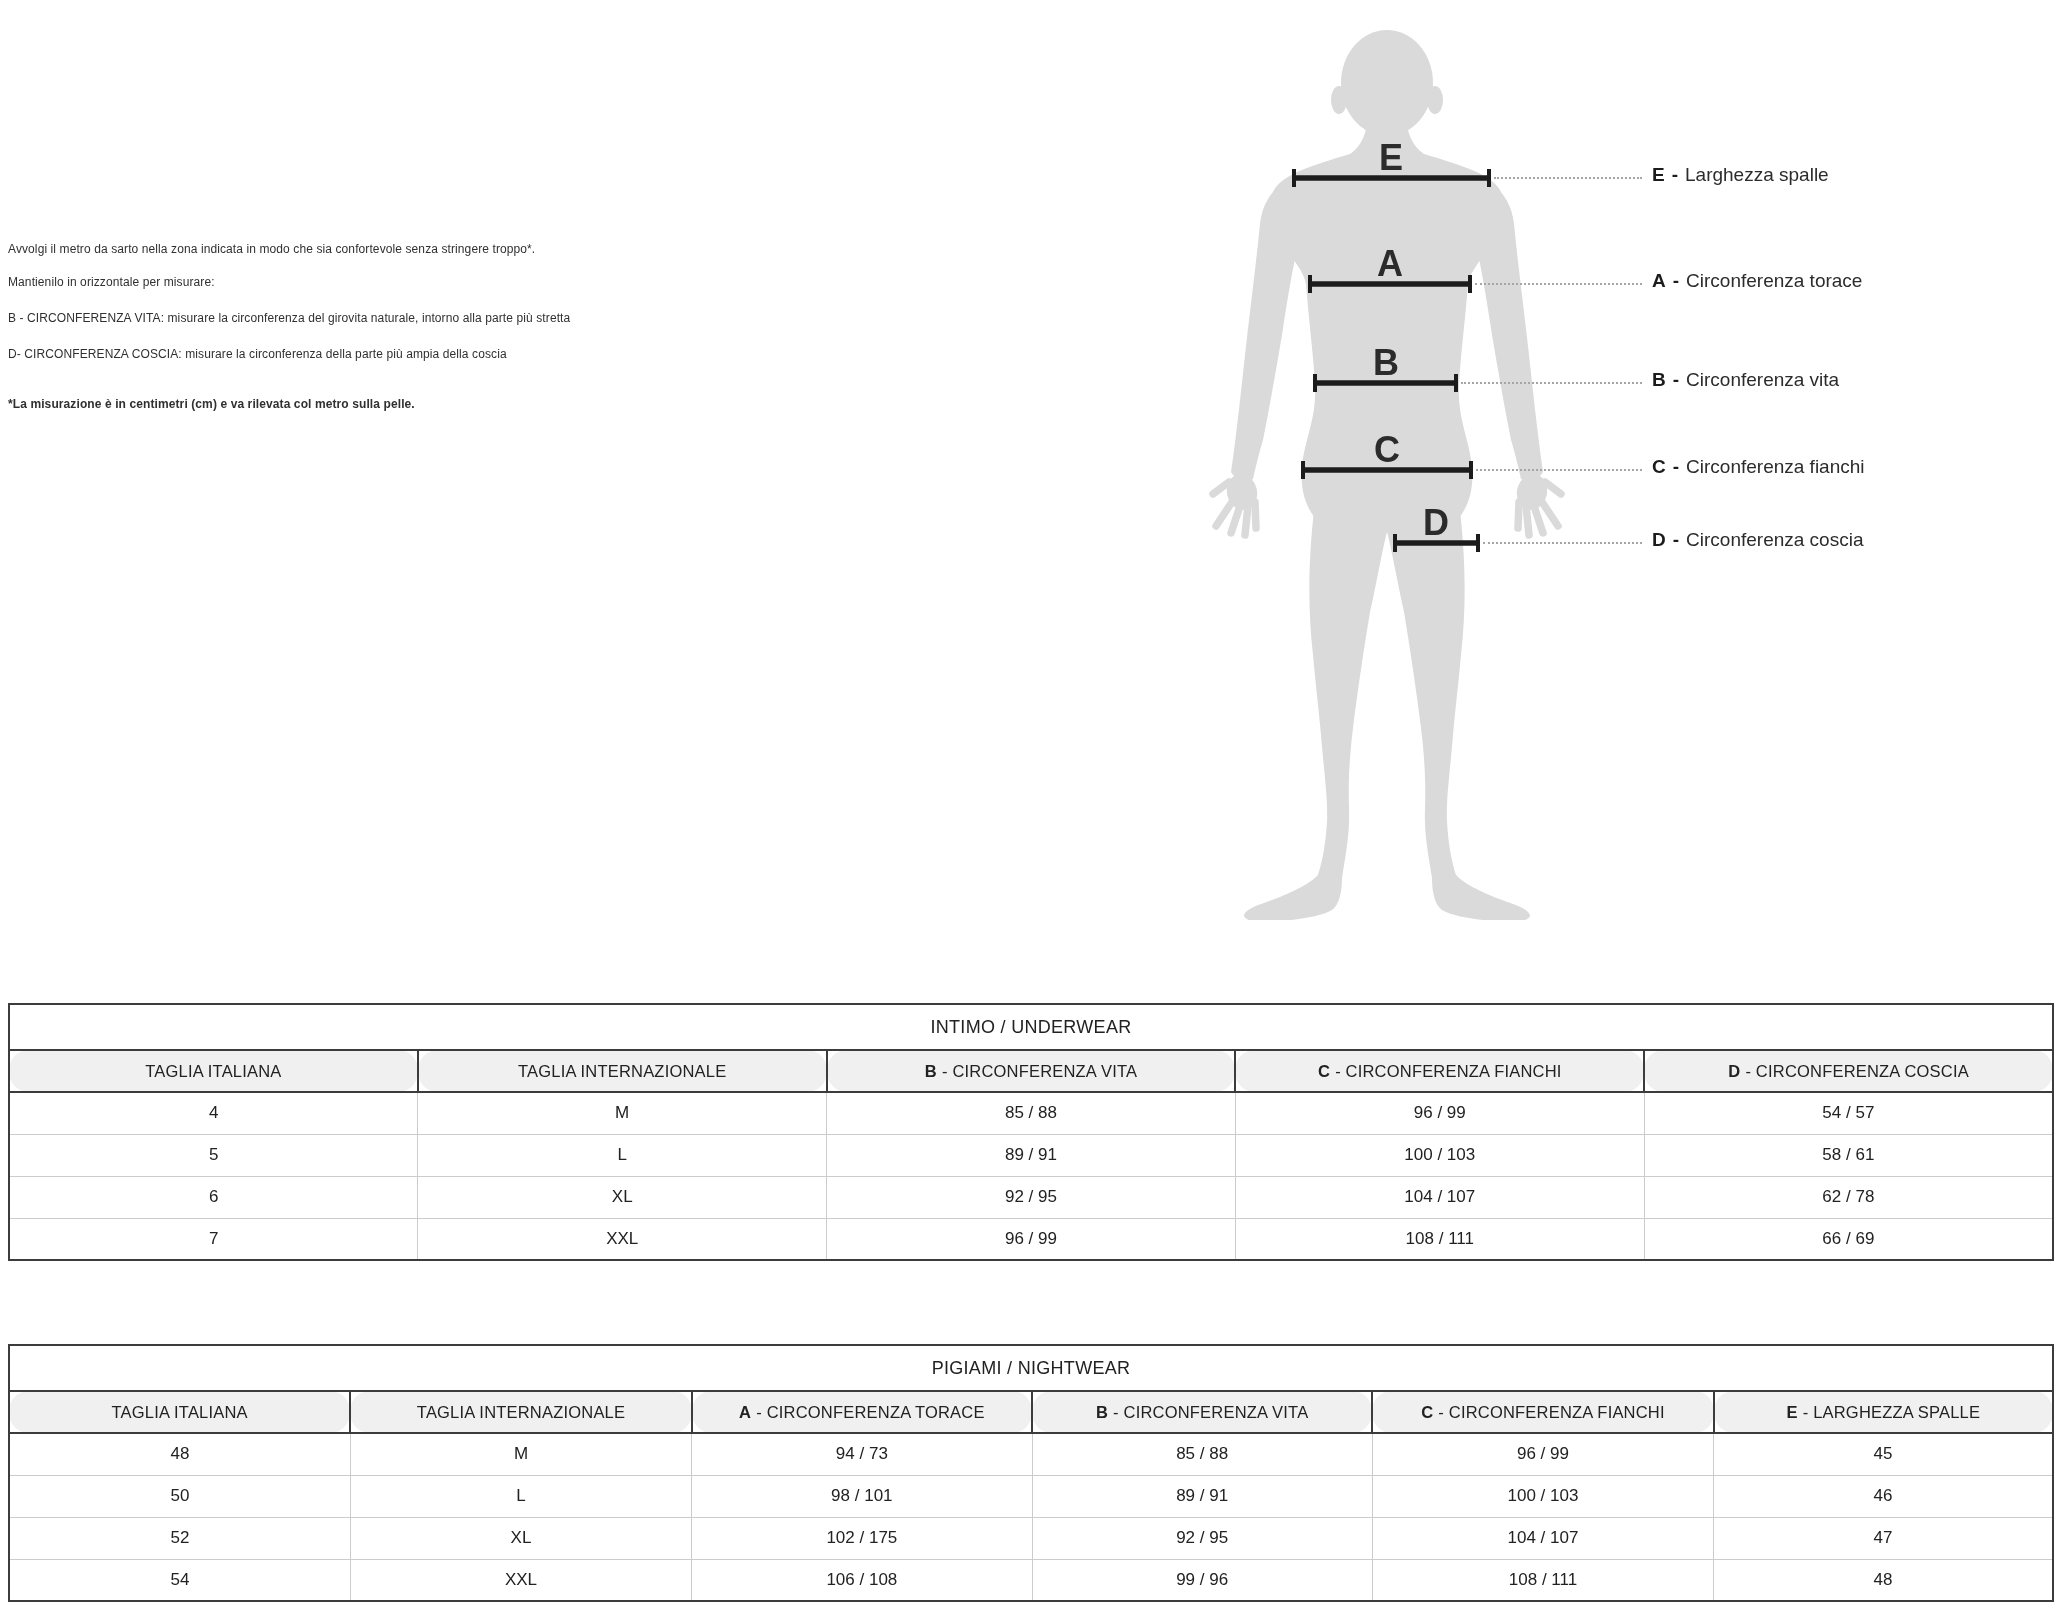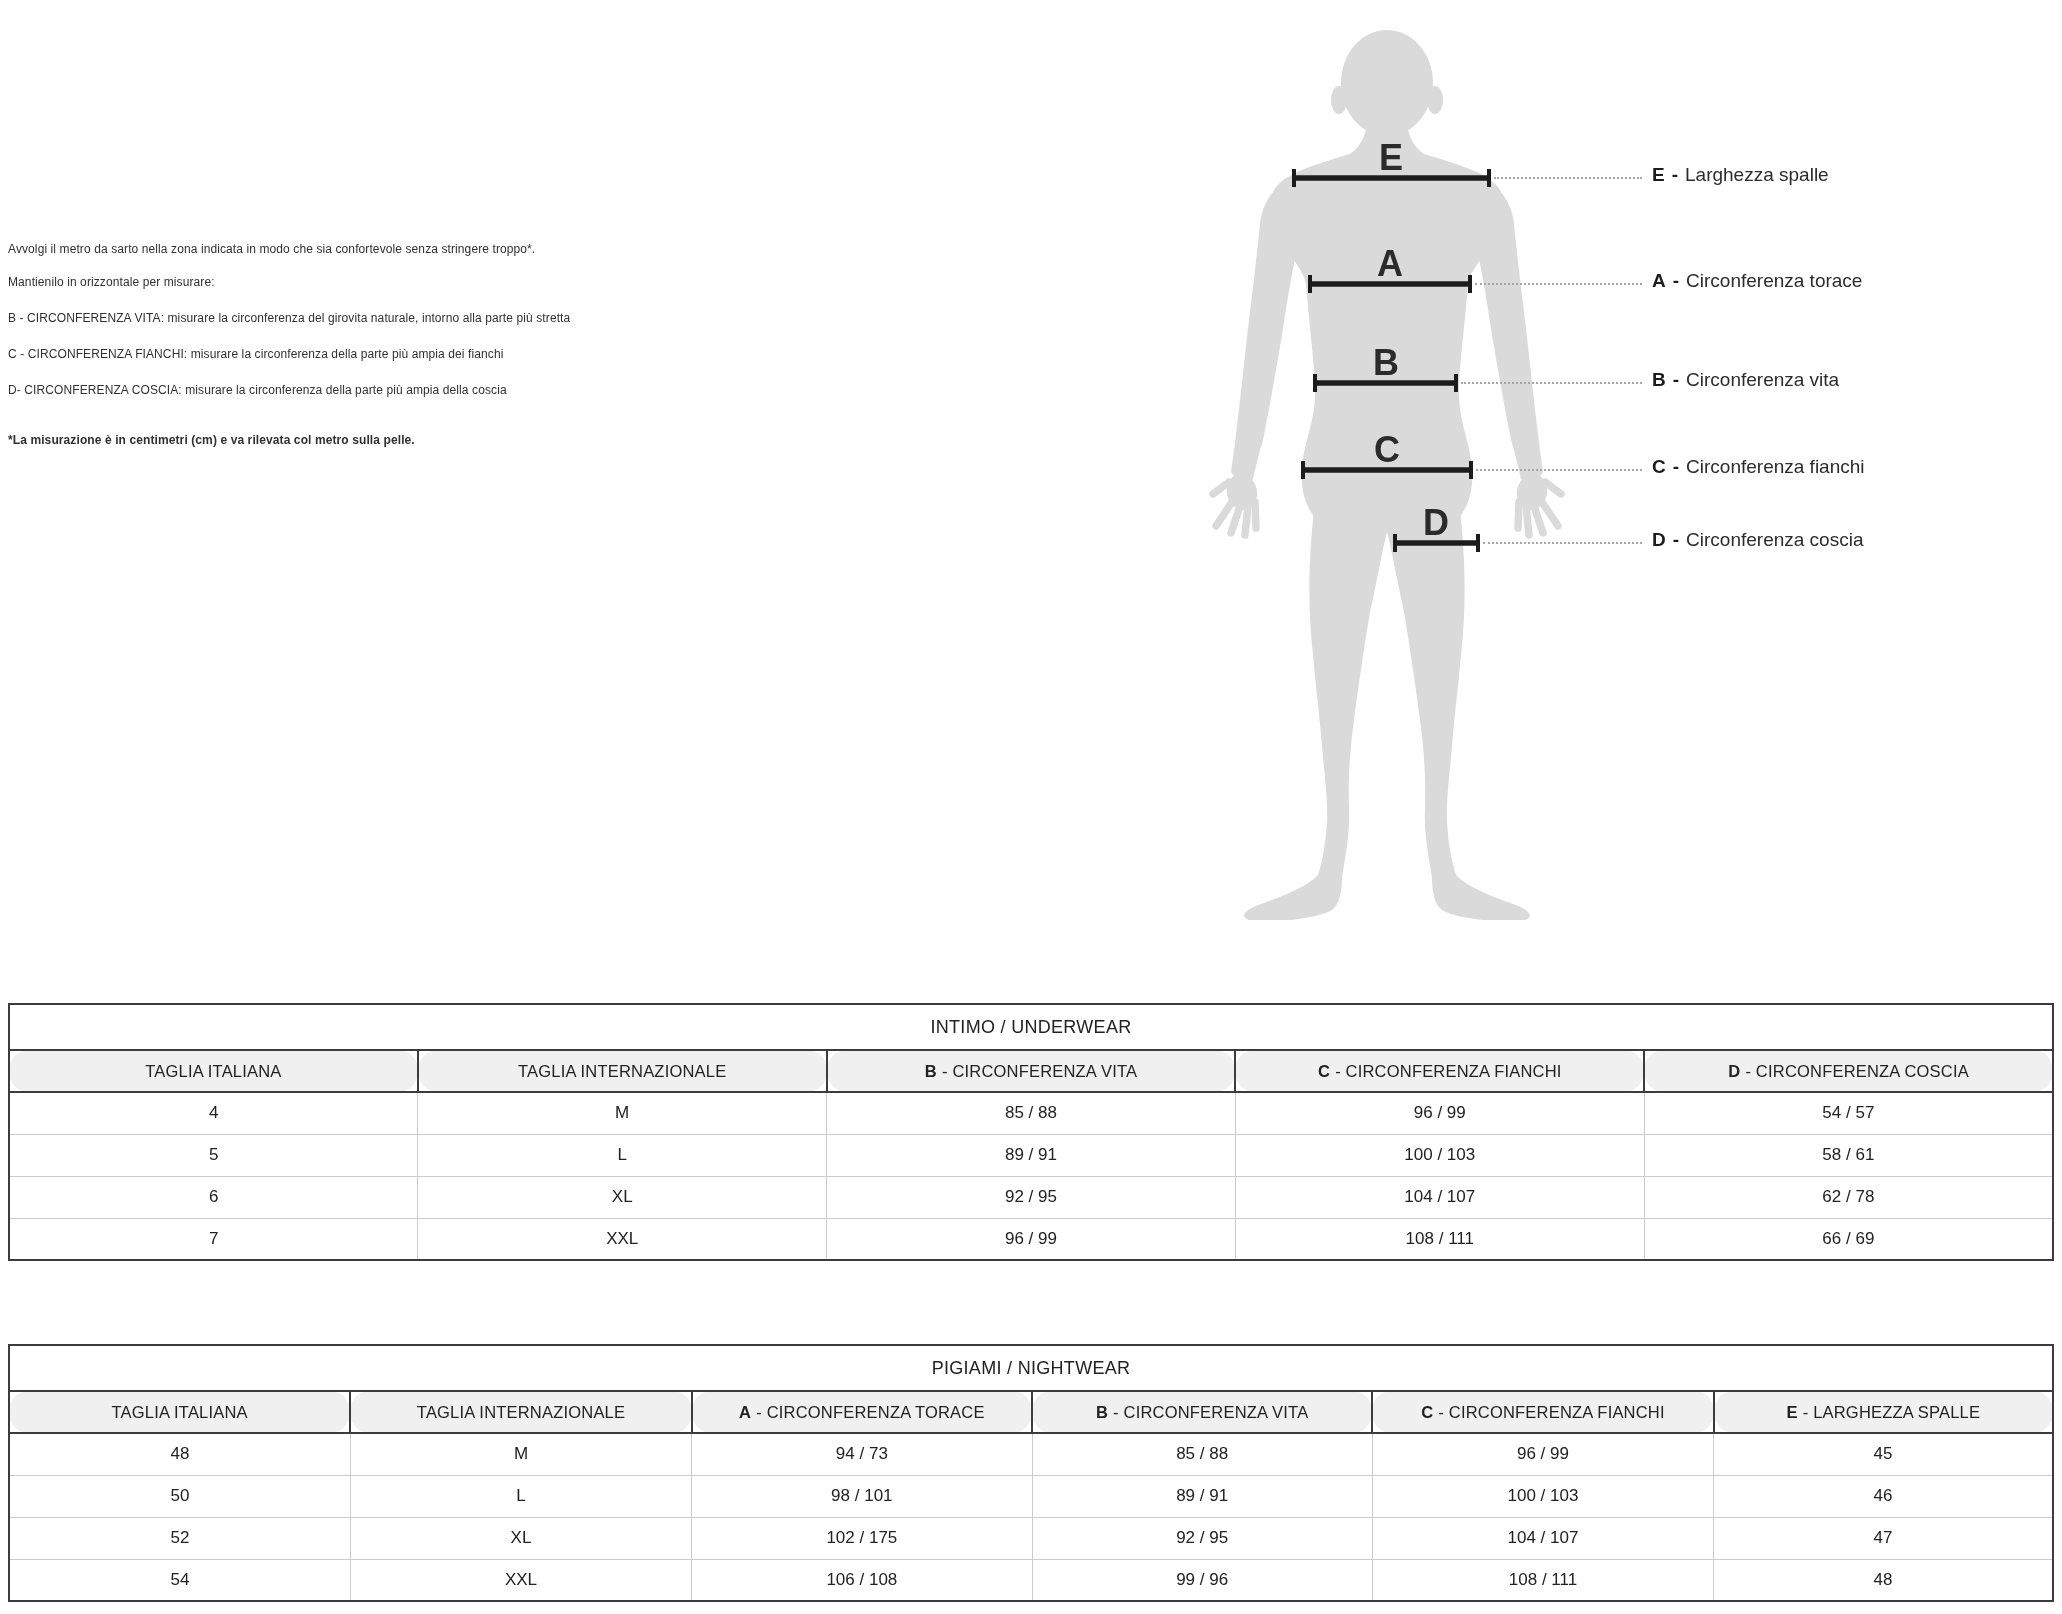--- a/index.html
+++ b/index.html
@@ -82,21 +82,20 @@
 </style>
 </head>
 <body>
 
 <div class="top-section">
 
   <div class="instructions">
     <p><span>Avvolgi il metro da sarto nella zona indicata in modo che sia confortevole senza stringere troppo*.</span><br>
     <span>Mantienilo in orizzontale per misurare:</span></p>
     <p class="item">B - CIRCONFERENZA VITA: misurare la circonferenza del girovita naturale, intorno alla parte più stretta</p>
-    <p class="item">C - CIRCONFERENZA FIANCHI: misurare la circonferenza della parte più ampia dei fianchi</p>
     <p class="item">D- CIRCONFERENZA COSCIA: misurare la circonferenza della parte più ampia della coscia</p>
     <p class="footnote">*La misurazione è in centimetri (cm) e va rilevata col metro sulla pelle.</p>
   </div>
 
   <svg class="figure-svg" viewBox="0 0 374 900">
     <g fill="#dadada" stroke="none">
 
       <ellipse cx="187" cy="63" rx="46" ry="53"></ellipse>
       <ellipse cx="139" cy="80" rx="8" ry="14"></ellipse>
       <ellipse cx="235" cy="80" rx="8" ry="14"></ellipse>

